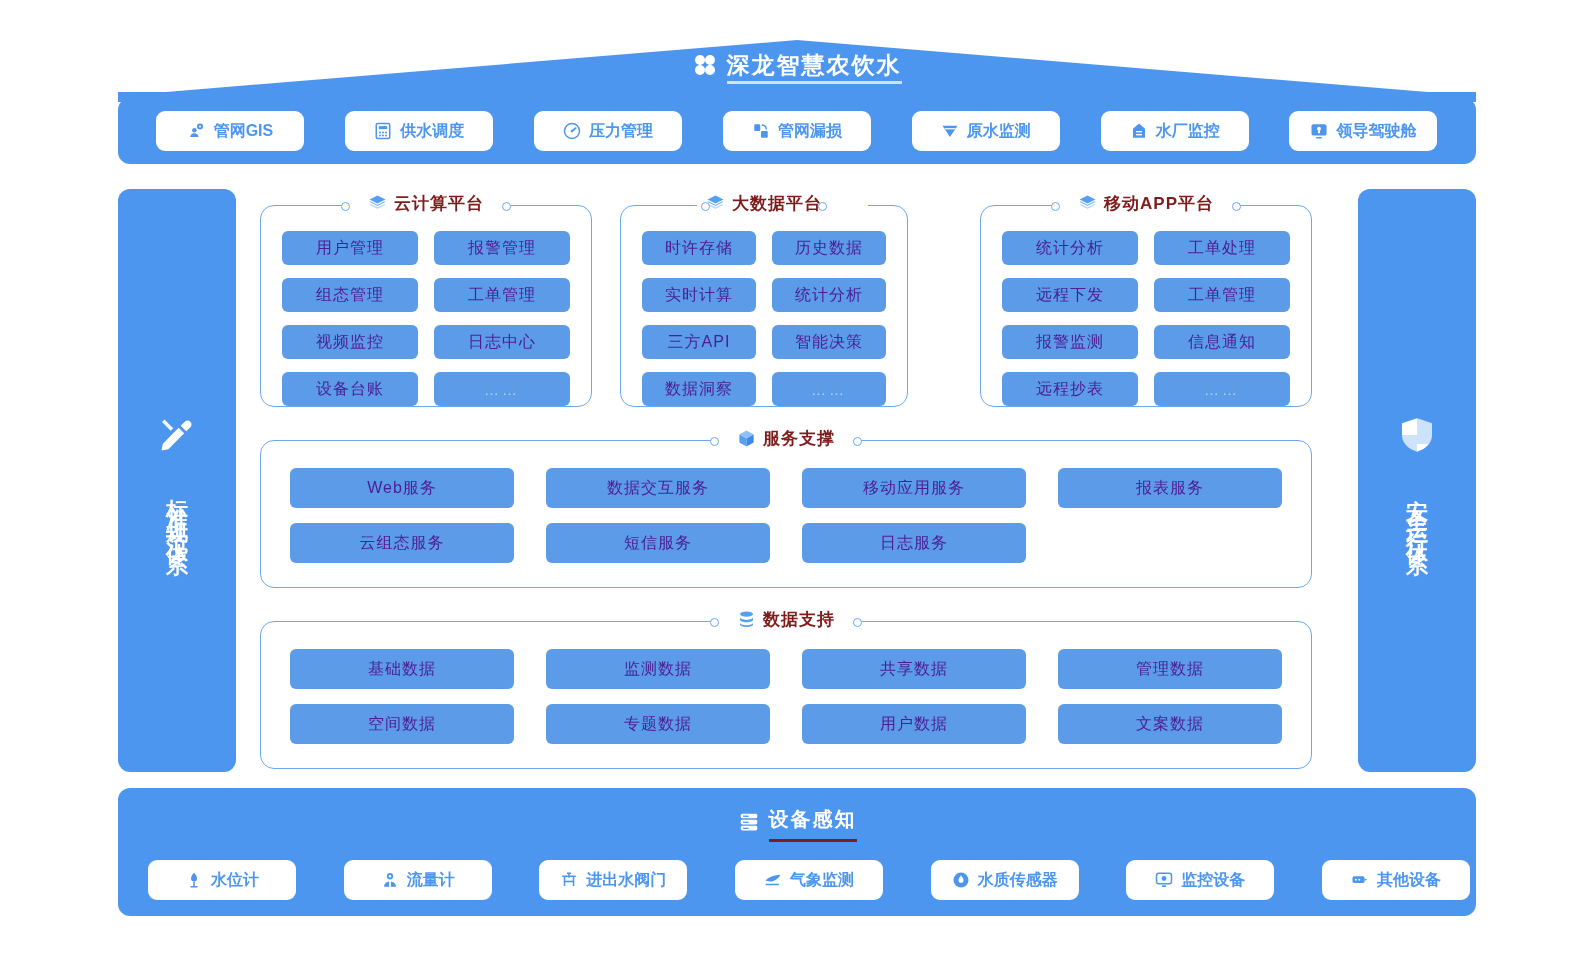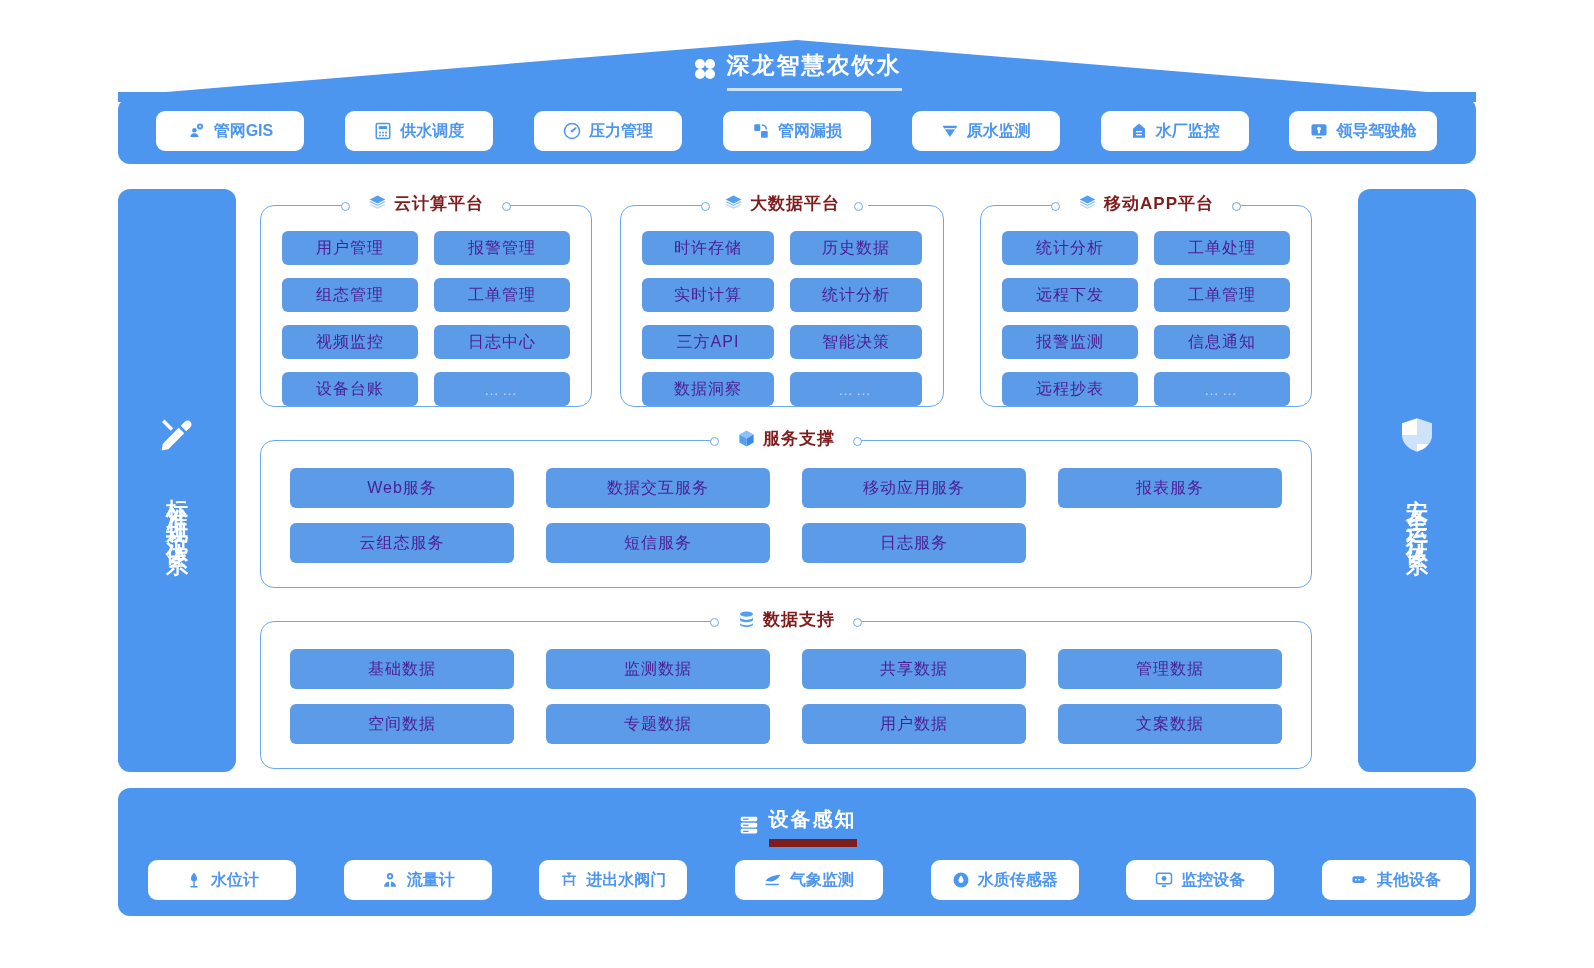--- a/index.html
+++ b/index.html
@@ -12,21 +12,21 @@
 
   
   .roof{position:absolute;left:118px;top:40px;width:1358px;height:62px;}
   .roof svg{display:block;width:100%;height:100%;}
   .title-wrap{
     position:absolute;left:0;top:50px;width:1594px;
     display:flex;align-items:center;justify-content:center;gap:10px;
   }
   .title-text{
     font-size:23px;font-weight:700;color:#fff;letter-spacing:2px;
-    padding-bottom:7px;border-bottom:3px solid #cfe2fb;
+    border-bottom:3px solid #cfe2fb;
   }
   .grid-icon{display:block;}
   .topbar{
     position:absolute;left:118px;top:98px;width:1358px;height:66px;
     background:#4d96f0;border-radius:12px;
     display:flex;align-items:center;justify-content:space-around;
     padding:0 18px;box-sizing:border-box;
   }
   .pill{
     background:#fff;border-radius:9px;height:40px;min-width:148px;
@@ -91,21 +91,21 @@
   .bottombar{
     position:absolute;left:118px;top:788px;width:1358px;height:128px;
     background:#4d96f0;border-radius:12px;
   }
   .bb-title{
     position:absolute;left:0;top:18px;width:100%;
     display:flex;align-items:center;justify-content:center;gap:9px;
   }
   .bb-title .t{
     font-size:20px;font-weight:700;color:#fff;letter-spacing:2px;
-    padding-bottom:6px;border-bottom:8px solid #7f1d1d;
+    padding-bottom:6px;border-bottom:3px solid #7f1d1d;
   }
   .bb-row{
     position:absolute;left:12px;top:72px;width:100%;
     display:flex;align-items:center;justify-content:space-between;
     padding:0 18px;box-sizing:border-box;
   }
 </style>
 </head>
 <body>
 
@@ -261,21 +261,21 @@
         <div class="tile">组态管理</div>
         <div class="tile">工单管理</div>
         <div class="tile">视频监控</div>
         <div class="tile">日志中心</div>
         <div class="tile">设备台账</div>
         <div class="tile dots">……</div>
       </div>
     </div>
   </div>
 
-  <div class="panel" style="left:620px;top:205px;width:324px;height:202px;">
+  <div class="panel" style="left:620px;top:205px;width:288px;height:202px;">
     <div class="frame" style="--gap: 81px;">
         <div style="position: absolute; left: 85px; top: -2px; width: 162px; height: 4px; background: rgb(255, 255, 255); z-index: 2;"></div>
       </div>
     <div class="dotL" style="left: 81px;"></div>
     <div class="dotR" style="right: 81px;"></div>
     <div class="ttl">
       <span class="pico">
         <svg width="19" height="19" viewBox="0 0 24 24" fill="#53a0f3">
           <path d="M12 2 L22 7 L12 12 L2 7 z"></path>
           <path d="M12 13.6 L20.6 9.3 L22 10 L12 15 L2 10 L3.4 9.3 z" opacity="0.75"></path>

